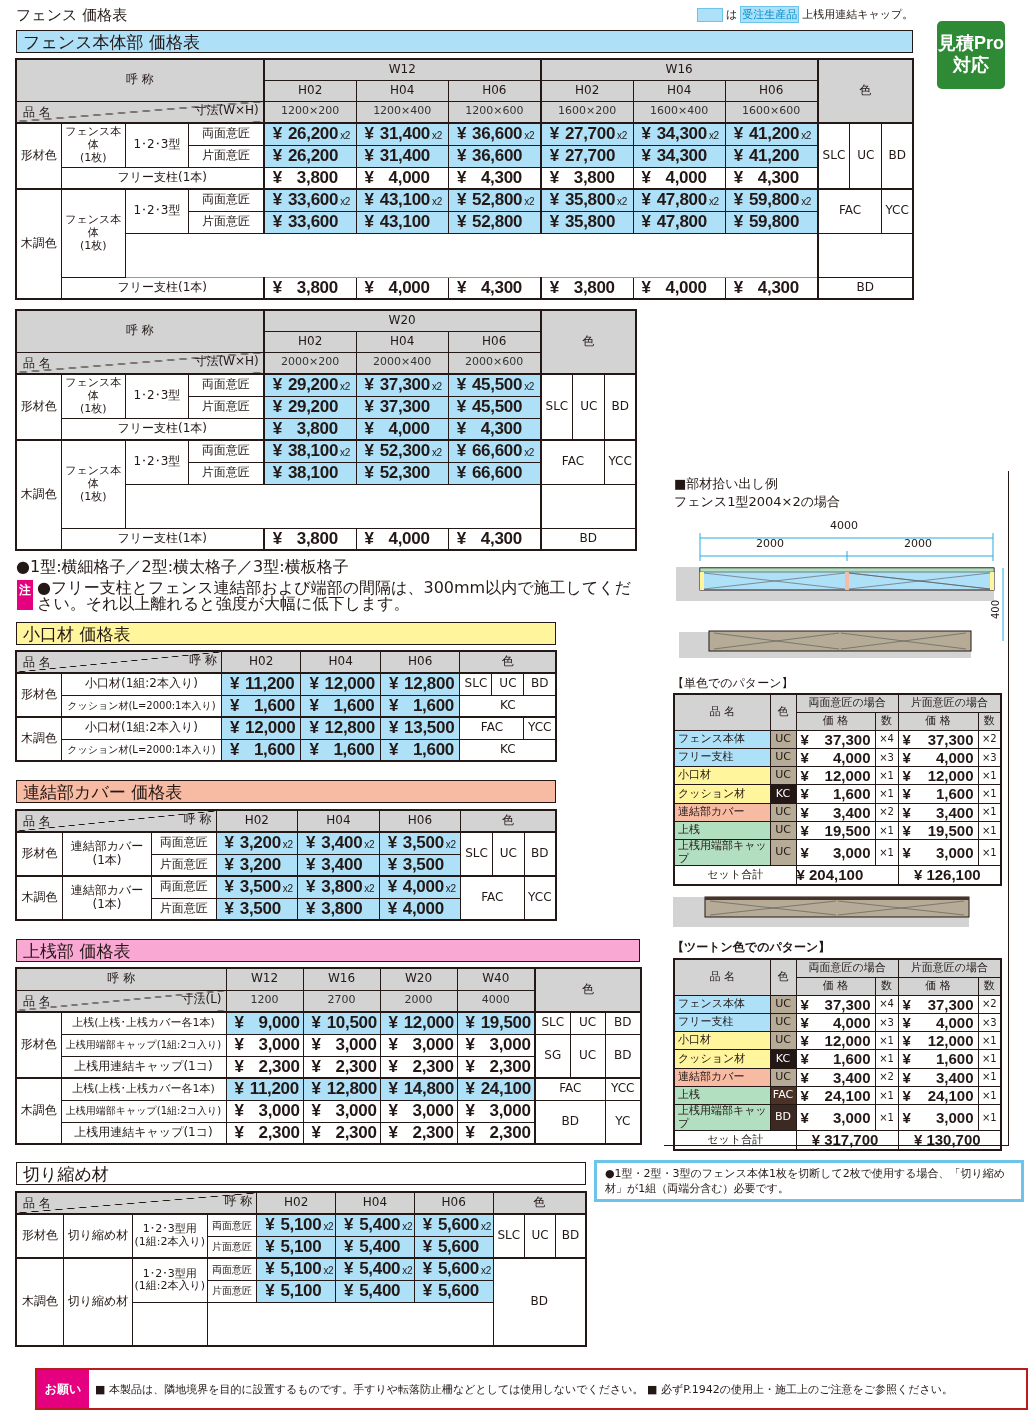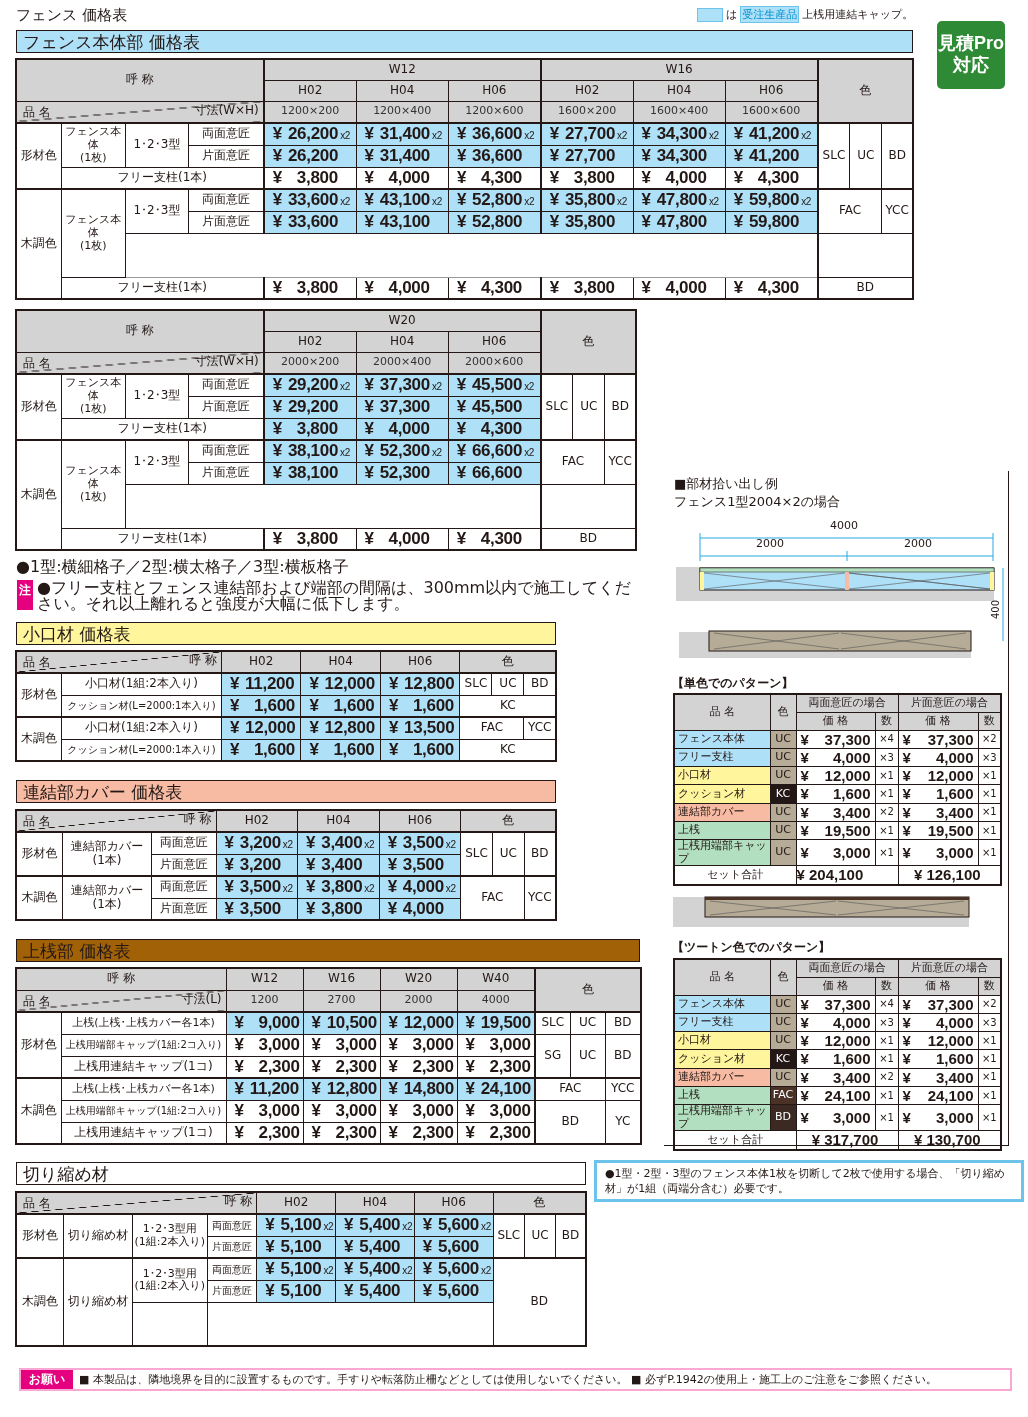--- a/index.html
+++ b/index.html
@@ -372,21 +372,21 @@
   </tr>
   <tr style="height:22px">
     <td>片面意匠</td>
     <td class="blue price"><span class="yen">¥</span><span>3,500</span></td>
     <td class="blue price"><span class="yen">¥</span><span>3,800</span></td>
     <td class="blue price"><span class="yen">¥</span><span>4,000</span></td>
   </tr>
 </tbody>
   </table>
 
-<div class="section-bar" style="left:16px;top:939px;width:624px;height:23px;background:#a16207">上桟部 価格表</div>
+<div class="section-bar" style="left:16px;top:939px;width:624px;height:23px;background:#f9a8d4">上桟部 価格表</div>
 <table class="abs tbl" style="left:15px;top:967px;width:625px">
   <colgroup>
       <col style="width:45px">
       <col style="width:165px">
       <col style="width:77px">
       <col style="width:77px">
       <col style="width:77px">
       <col style="width:78px">
       <col style="width:35px">
       <col style="width:35px">
@@ -562,21 +562,21 @@
     <line x1="50" y1="117" x2="175" y2="133" stroke="#555" stroke-width="0.6"></line>
     <line x1="50" y1="133" x2="175" y2="117" stroke="#555" stroke-width="0.6"></line>
     <line x1="177" y1="117" x2="302" y2="133" stroke="#555" stroke-width="0.6"></line>
     <line x1="177" y1="133" x2="302" y2="117" stroke="#555" stroke-width="0.6"></line>
   </svg>
   <div style="position:absolute;left:166px;top:48px;font-size:11px">4000</div>
   <div style="position:absolute;left:92px;top:66px;font-size:11px">2000</div>
   <div style="position:absolute;left:240px;top:66px;font-size:11px">2000</div>
   <div style="position:absolute;left:322px;top:133px;font-size:10px;transform:rotate(-90deg)">400</div>
 
-  <div style="position:absolute;left:8px;top:204px;font-size:12px;font-weight:bold">【単色でのパターン】</div>
+  <div style="position:absolute;left:8px;top:204px;font-size:12px;font-weight:normal">【単色でのパターン】</div>
   <table class="rt tbl" style="position:absolute;left:9px;top:222px;width:327px">
     <colgroup>
         <col style="width:96px">
         <col style="width:26px">
         <col style="width:79px">
         <col style="width:23px">
         <col style="width:80px">
         <col style="width:23px">
       </colgroup>
     <tbody>
@@ -755,16 +755,16 @@
     <tbody>
         <tr>
           <td colspan="2" class="xs">セット合計</td>
           <td colspan="2" class="p" style="text-align:center"><span>¥ </span><span>317,700</span></td>
           <td colspan="2" class="p" style="text-align:center"><span>¥ </span><span>130,700</span></td>
         </tr>
   </tbody>
     </table>
 </div>
 
-<div class="abs" style="left:19px;top:1368px;width:993px;height:23px;border:2px solid #f9a8d4;display:flex;align-items:center">
+<div class="abs" style="left:35px;top:1368px;width:993px;height:42px;border:2px solid #b91c1c;display:flex;align-items:center">
   <div style="background:#e4007f;color:#fff;height:100%;width:52px;font-size:12px;font-weight:bold;display:flex;align-items:center;justify-content:center">お願い</div>
   <div style="font-size:11px;padding-left:6px;white-space:nowrap">■ 本製品は、隣地境界を目的に設置するものです。手すりや転落防止柵などとしては使用しないでください。 ■ 必ずP.1942の使用上・施工上のご注意をご参照ください。</div>
 </div>
 
 </body></html>

